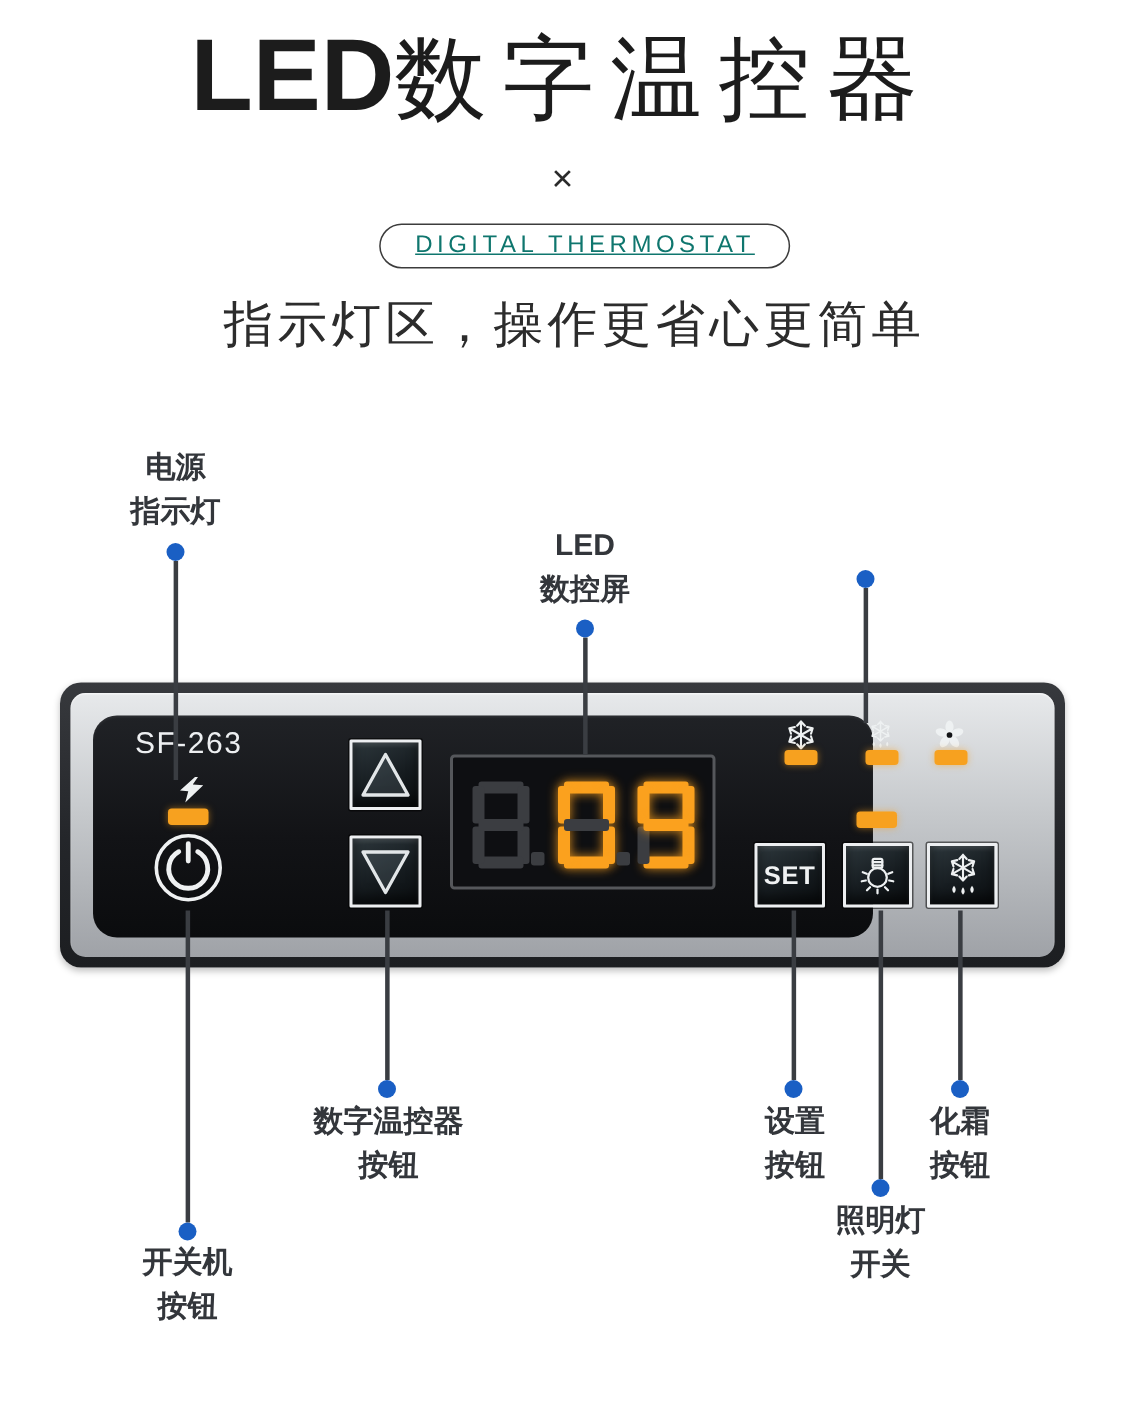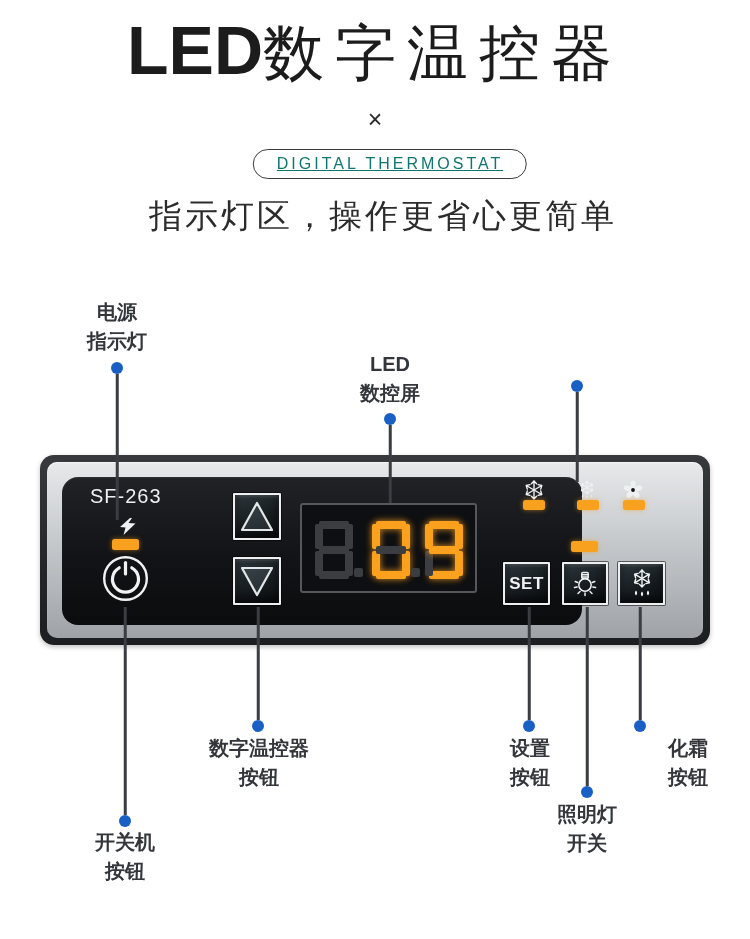--- a/index.html
+++ b/index.html
@@ -116,21 +116,21 @@
 
 <div class="vline" style="left:587px;top:607px;height:179px;"></div>
 <div class="dot" style="left:587px;top:792px;"></div>
 <div class="callout" style="left:587px;top:800px;">
   <div>照明灯</div>
   <div>开关</div>
 </div>
 
 <div class="vline" style="left:640px;top:607px;height:113px;"></div>
 <div class="dot" style="left:640px;top:726px;"></div>
-<div class="callout" style="left:640px;top:734px;margin-left:48px;">
+<div class="callout" style="left:640px;top:734px;">
   <div>化霜</div>
   <div>按钮</div>
 </div>
 
 <div class="panel-outer">
   <div class="panel-bezel">
     <div class="panel-face">
 
       <div class="model">SF-263</div>
 

